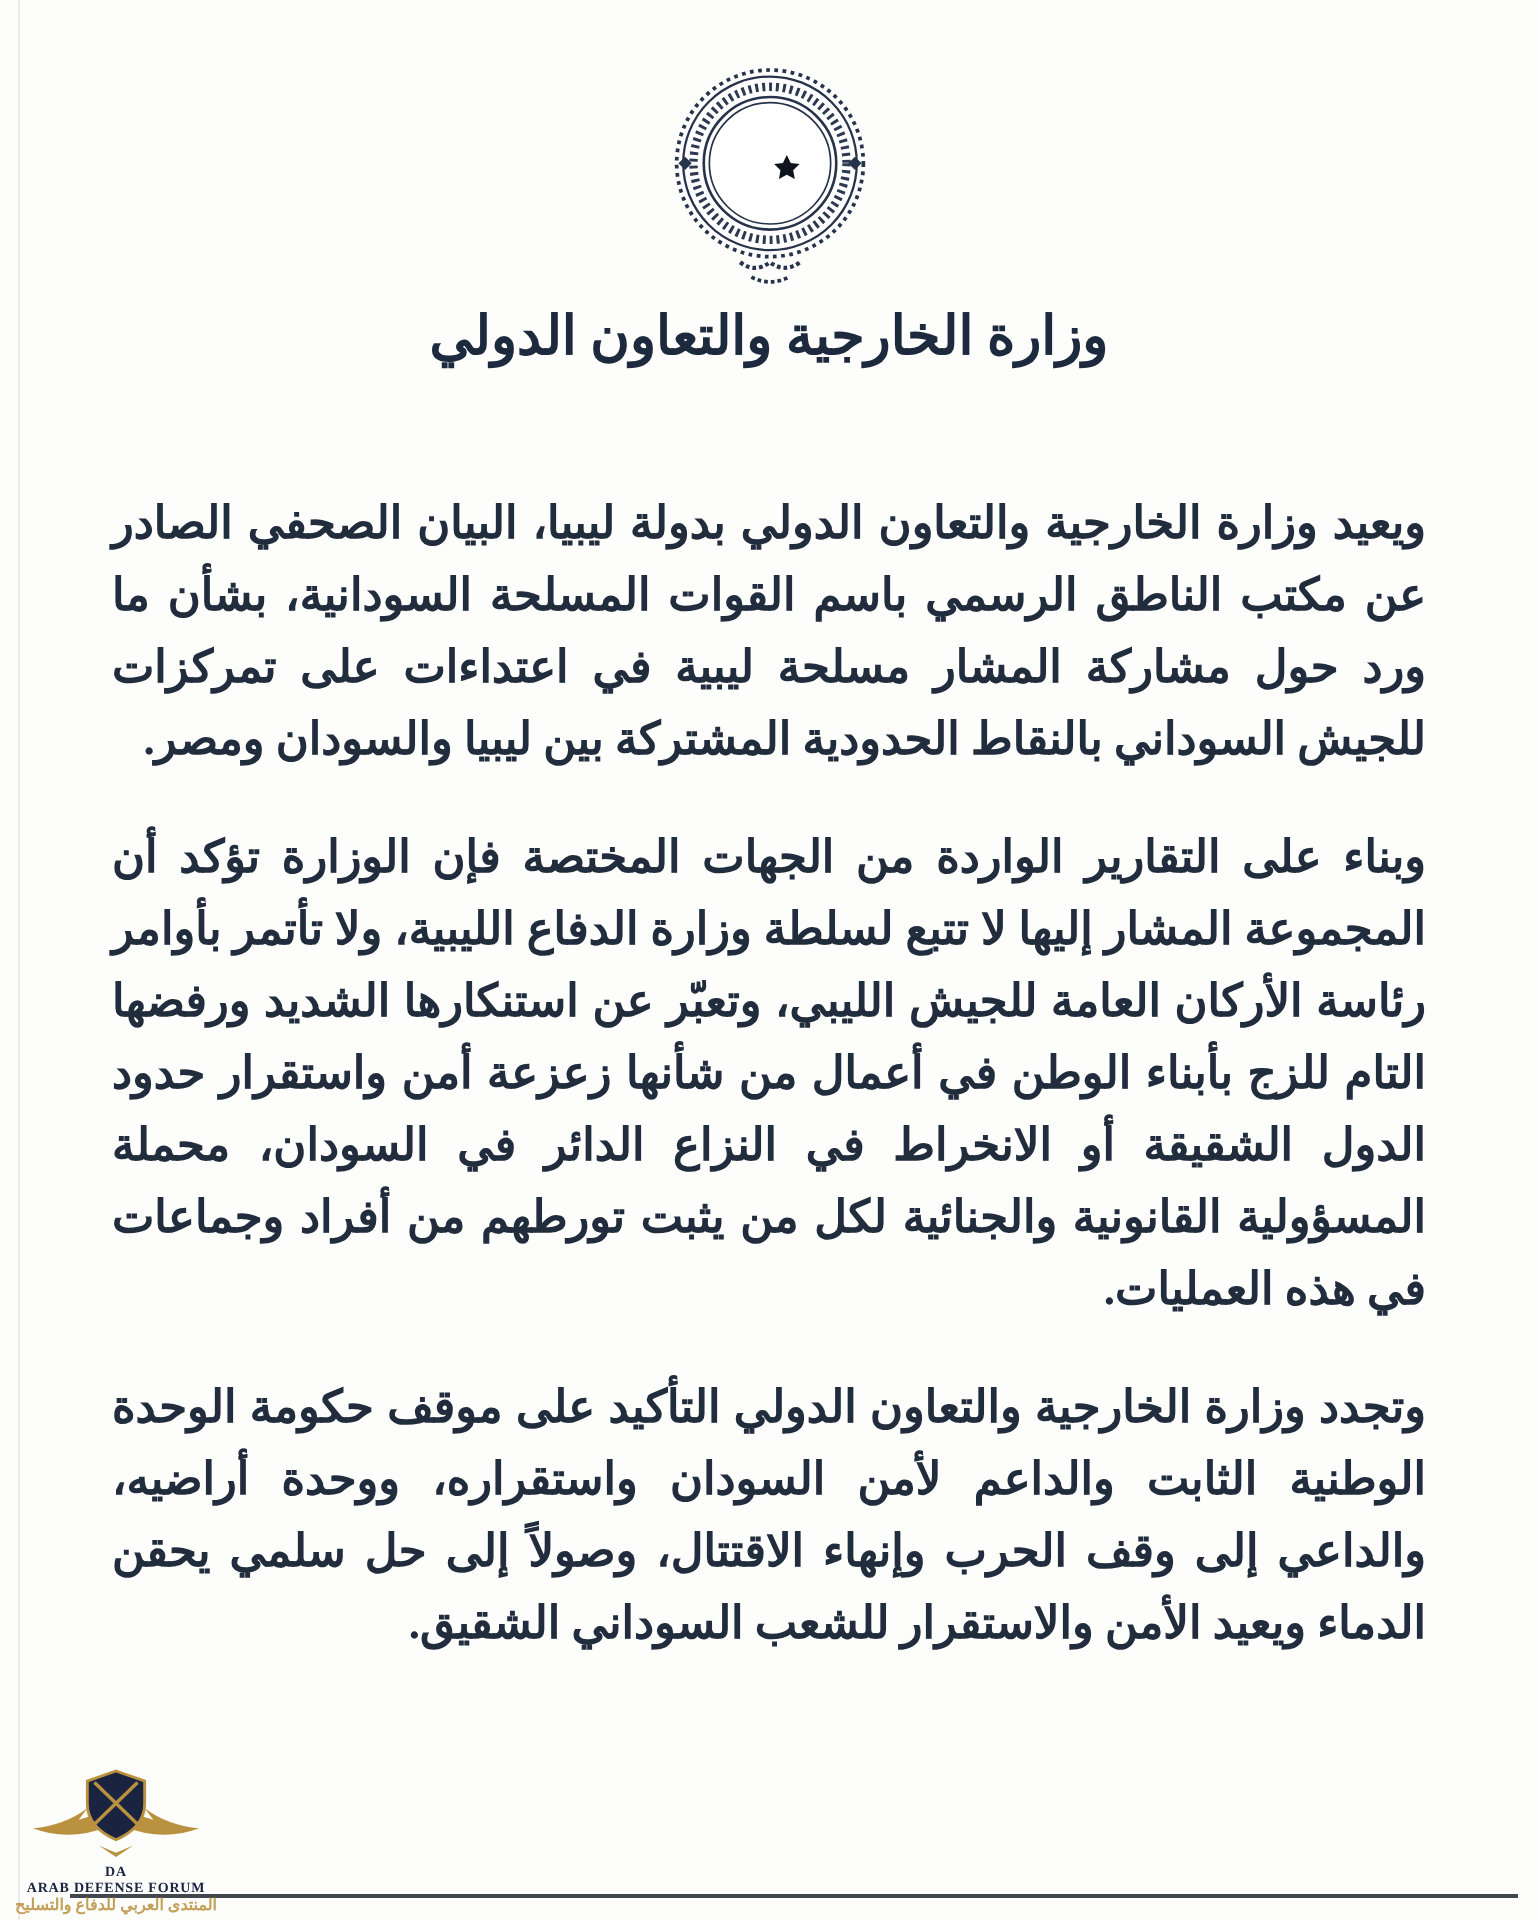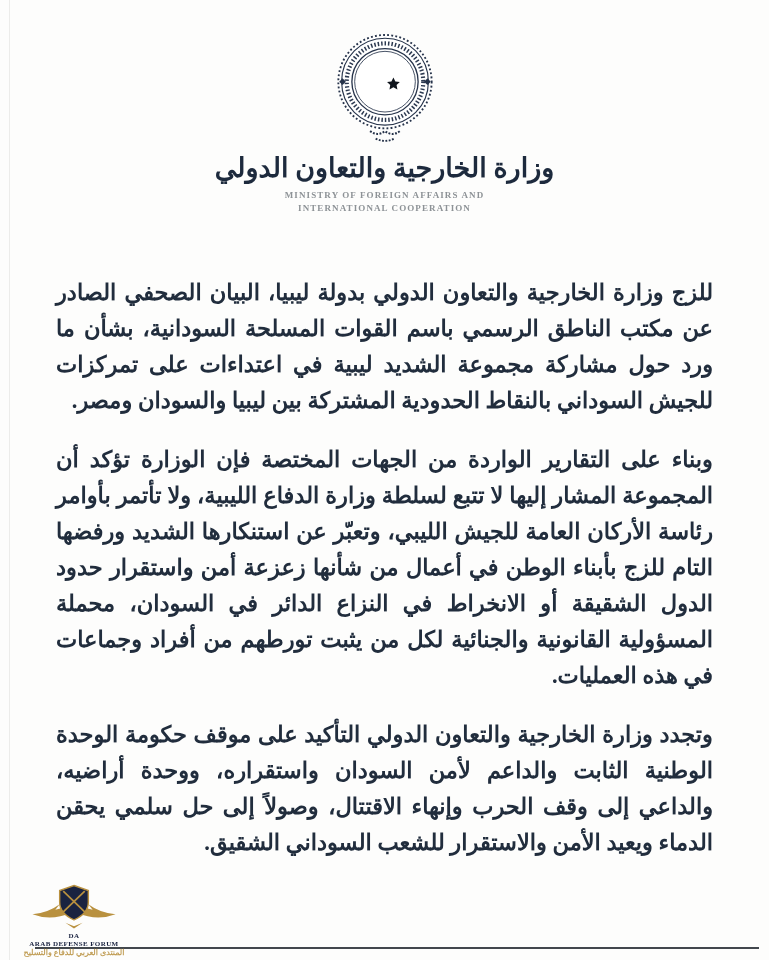--- a/index.html
+++ b/index.html
@@ -49,21 +49,21 @@
   }
   .doc-body p{margin:0 0 23px 0;}
   .lead-word{font-weight:900;}
   .bottom-rule{
     position:absolute;
     left:35px;right:10px;bottom:11px;
     height:2px;background:#42474d;
   }
   
   .watermark{
-    position:absolute;left:24px;bottom:2px;width:100px;
+    position:absolute;left:8px;bottom:2px;width:100px;
     display:flex;flex-direction:column;align-items:center;
     z-index:3;
   }
   .wm-icon{width:86px;height:52px;display:block;}
   .wm-en{
     color:#1a2340;font-size:7px;font-weight:bold;letter-spacing:.4px;
     line-height:1.1;white-space:nowrap;
   }
   .wm-ar{
     direction:rtl;
@@ -94,28 +94,24 @@
 
       <path d="M60,37 a18,18 0 1,0 0,36 a14.5,14.5 0 1,1 0,-36 z" fill="#10151d" transform="rotate(-18 60 55)"></path>
       <path d="M69,50.5 l2.1,4.3 4.8,.6 -3.5,3.3 .9,4.7 -4.3,-2.3 -4.2,2.3 .8,-4.7 -3.4,-3.3 4.7,-.6 z" fill="#10151d"></path>
 
       <path d="M44 108 q8 6 16 0 q8 6 16 0" fill="none" stroke="#26334a" stroke-width="2.2" stroke-dasharray="2 1.6"></path>
       <path d="M50 116 q10 5 20 0" fill="none" stroke="#26334a" stroke-width="2" stroke-dasharray="2 1.6"></path>
     </svg>
 
     <div class="ministry-ar" dir="rtl">وزارة الخارجية والتعاون الدولي</div>
 
-    <div class="ministry-en">
-      <div>MINISTRY OF FOREIGN AFFAIRS AND</div>
-      <div>INTERNATIONAL COOPERATION</div>
-    </div>
   </div>
 
   <div class="doc-body" lang="ar">
-    <p><span class="lead-word">للزج</span><span> وزارة الخارجية والتعاون الدولي بدولة ليبيا، البيان الصحفي الصادر عن مكتب الناطق الرسمي باسم القوات المسلحة السودانية، بشأن ما ورد حول مشاركة مجموعة الشديد ليبية في اعتداءات على تمركزات للجيش السوداني بالنقاط الحدودية المشتركة بين ليبيا والسودان ومصر.</span></p>
+    <p><span class="lead-word">ويعيد</span><span> وزارة الخارجية والتعاون الدولي بدولة ليبيا، البيان الصحفي الصادر عن مكتب الناطق الرسمي باسم القوات المسلحة السودانية، بشأن ما ورد حول مشاركة المشار مسلحة ليبية في اعتداءات على تمركزات للجيش السوداني بالنقاط الحدودية المشتركة بين ليبيا والسودان ومصر.</span></p>
 
     <p>وبناء على التقارير الواردة من الجهات المختصة فإن الوزارة تؤكد أن المجموعة المشار إليها لا تتبع لسلطة وزارة الدفاع الليبية، ولا تأتمر بأوامر رئاسة الأركان العامة للجيش الليبي، وتعبّر عن استنكارها الشديد ورفضها التام للزج بأبناء الوطن في أعمال من شأنها زعزعة أمن واستقرار حدود الدول الشقيقة أو الانخراط في النزاع الدائر في السودان، محملة المسؤولية القانونية والجنائية لكل من يثبت تورطهم من أفراد وجماعات في هذه العمليات.</p>
 
     <p>وتجدد وزارة الخارجية والتعاون الدولي التأكيد على موقف حكومة الوحدة الوطنية الثابت والداعم لأمن السودان واستقراره، ووحدة أراضيه، والداعي إلى وقف الحرب وإنهاء الاقتتال، وصولاً إلى حل سلمي يحقن الدماء ويعيد الأمن والاستقرار للشعب السوداني الشقيق.</p>
   </div>
 
   <div class="bottom-rule"></div>
 
   <div class="watermark">
     <svg class="wm-icon" viewBox="0 0 120 72">

